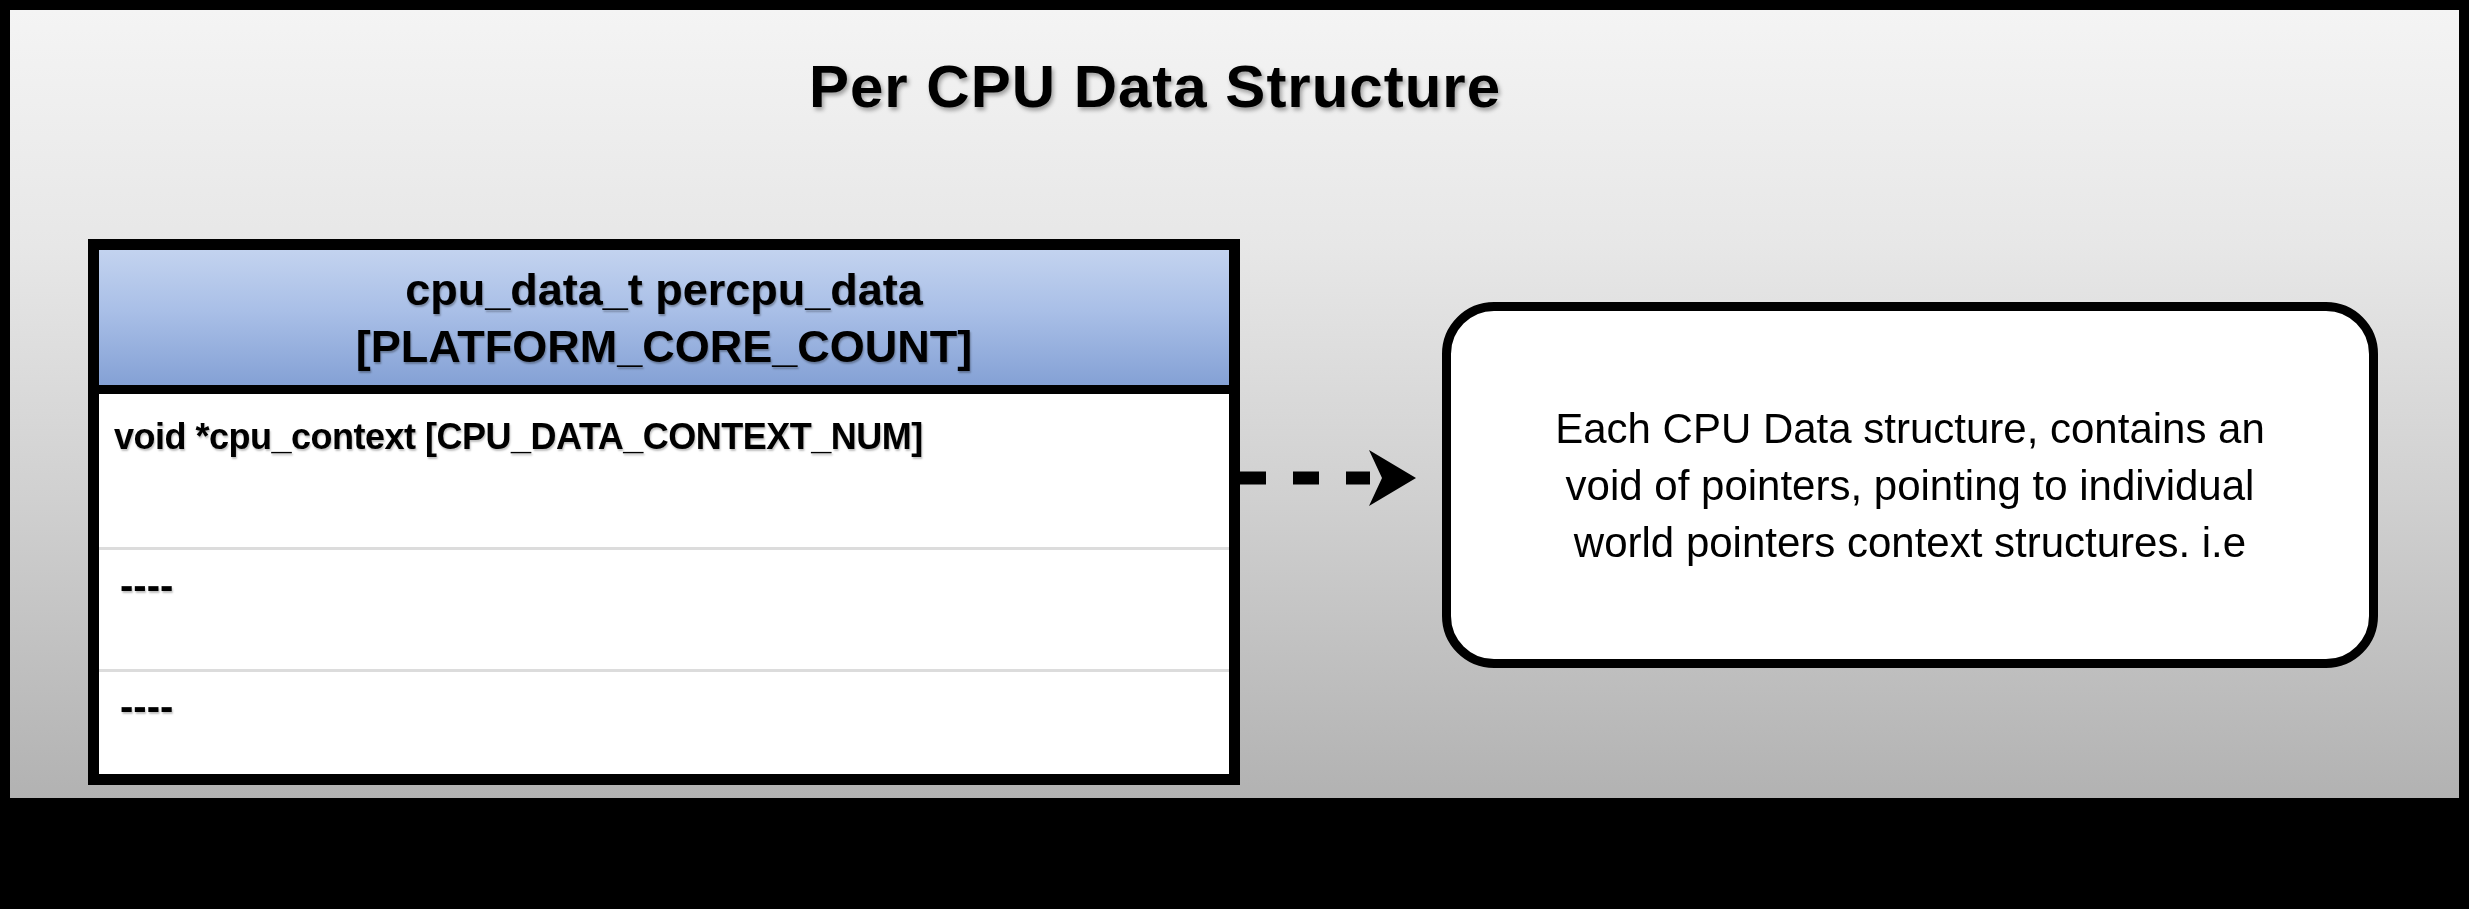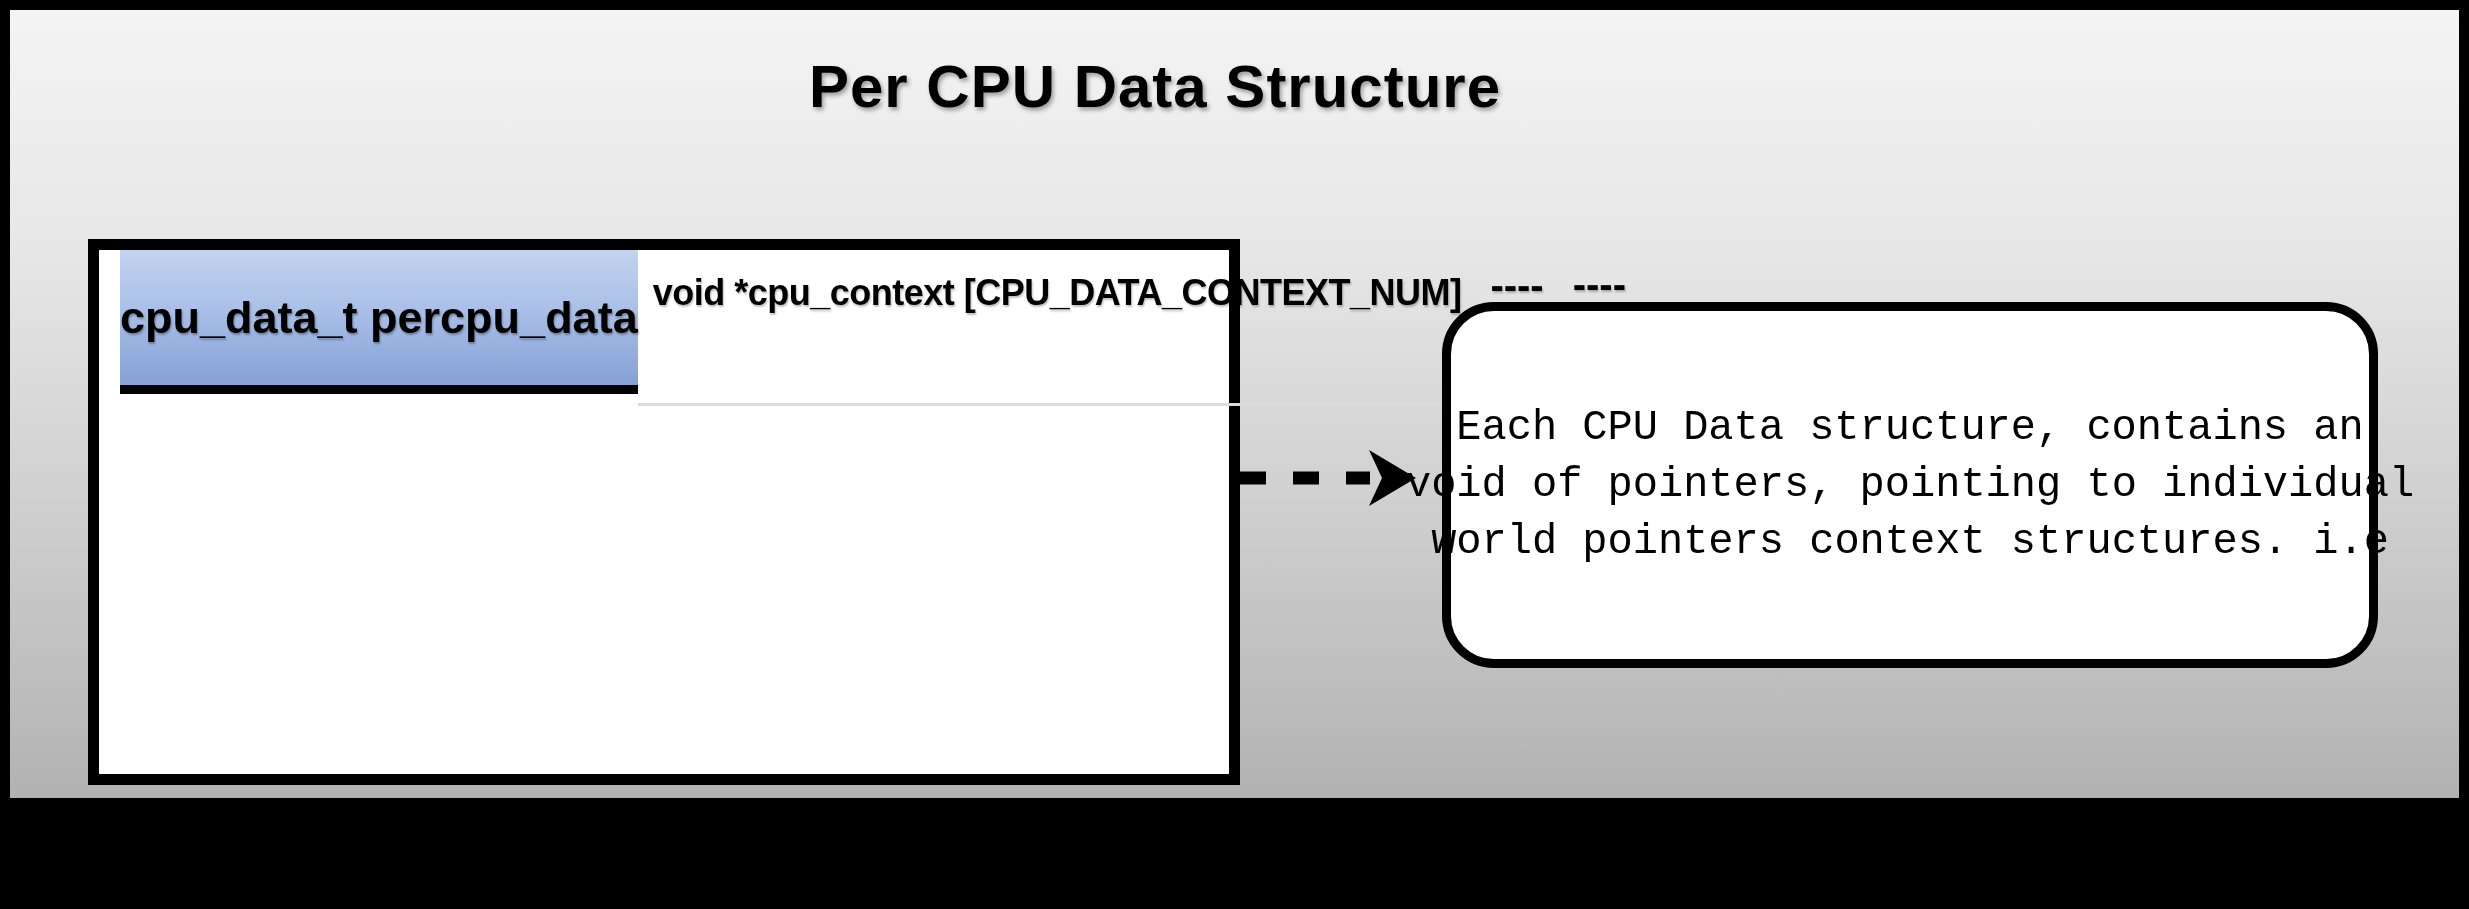--- a/index.html
+++ b/index.html
@@ -36,22 +36,21 @@
   .cpu-table {
     position: absolute;
     left: 78px;
     top: 229px;
     width: 1152px;
     height: 546px;
     box-sizing: border-box;
     border: 11px solid #000;
     background: #fff;
     display: flex;
-    flex-direction: row;
-    padding-left: 21px;
+    flex-direction: column;
   }
 
   .thead {
     box-sizing: border-box;
     height: 144px;
     border-bottom: 9px solid #000;
     background: linear-gradient(180deg,
       var(--header_top, #c3d3ef) 0%,
       var(--header_mid, #a9bfe7) 45%,
       var(--header_bottom, #84a1d5) 100%);
@@ -110,32 +109,33 @@
     border-radius: 52px;
     background: var(--box_bg, #fff);
     display: flex;
     flex-direction: column;
     justify-content: center;
     align-items: center;
     font-size: 42px;
     line-height: 57px;
     text-align: center;
   }
-  .callout-line { white-space: nowrap; font-family: Liberation Mono, monospace; }
+  .callout-line { white-space: nowrap; }
 </style>
 </head>
 <body>
 
 <div class="canvas">
 
   <div class="title">Per CPU Data Structure</div>
 
   <div class="cpu-table">
     <div class="thead">
       <div>cpu_data_t percpu_data</div>
+      <div>[PLATFORM_CORE_COUNT]</div>
     </div>
     <div class="trow trow1">void *cpu_context [CPU_DATA_CONTEXT_NUM]</div>
     <div class="trow trow2">----</div>
     <div class="trow trow3">----</div>
   </div>
 
   <svg class="arrow" viewBox="0 0 210 100" xmlns="http://www.w3.org/2000/svg">
     <line x1="2" y1="50" x2="132" y2="50" stroke="#000000" stroke-width="13" stroke-dasharray="26 27"></line>
     <path d="M131,22 L178,50 L131,78 L144,50 Z" fill="#000000"></path>
   </svg>

